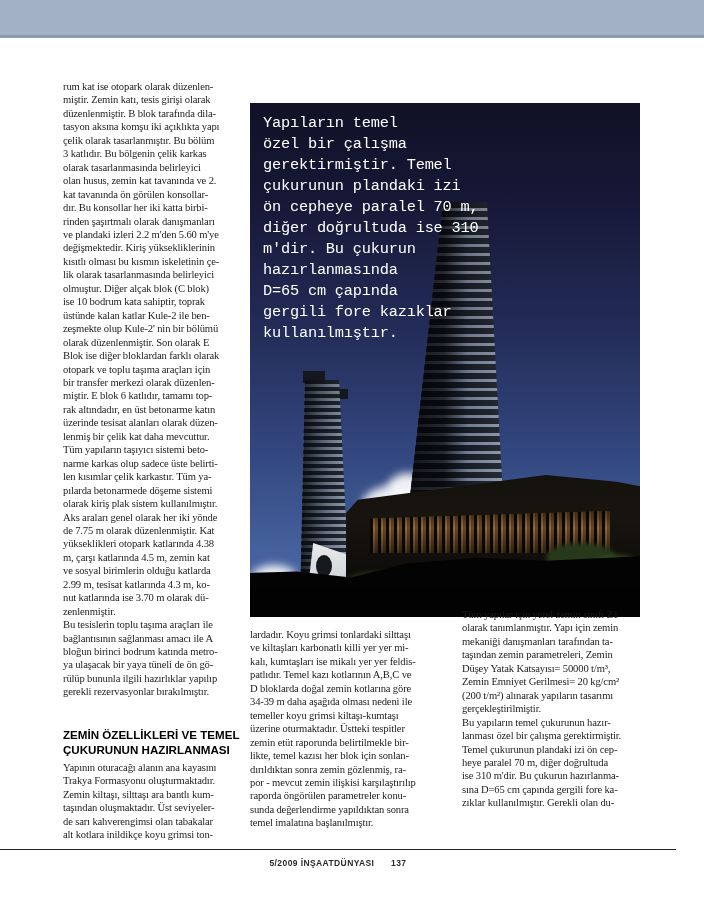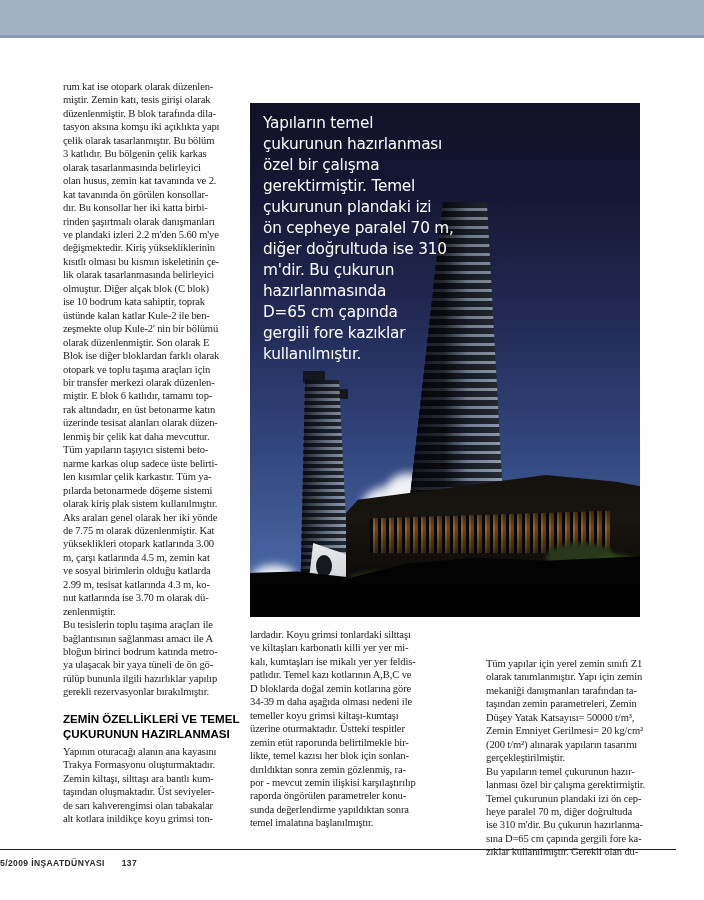--- a/index.html
+++ b/index.html
@@ -11,23 +11,23 @@
   .top-band{position:absolute;left:0;top:0;width:704px;height:35px;
             background:#a2b1c3;border-bottom:3px solid #8a9ab0;}
 
   
   .serifcol{position:absolute;font-family:"Liberation Serif",serif;
             font-size:10.6px;line-height:13.45px;color:#1c1c1c;
             letter-spacing:-0.15px;}
   .serifcol .tl{white-space:nowrap;}
   .col-left{left:63px;top:80px;width:182px;}
   .col-mid{left:250px;top:628px;width:186px;}
-  .col-right{left:462px;top:657px;width:186px;margin-left:24px;}
+  .col-right{left:462px;top:608px;width:186px;}
   .section-heading{font-family:"Liberation Sans",sans-serif;font-weight:bold;
-            font-size:11.6px;line-height:15px;color:#000;margin-top:12px;
+            font-size:11.6px;line-height:15px;color:#000;margin-top:28px;
             margin-bottom:4px;letter-spacing:0;}
 
   
   .photo{position:absolute;left:250px;top:103px;width:390px;height:514px;
          overflow:hidden;background:linear-gradient(180deg,#111127 0%,
          #161735 18%,#222a55 42%,#33477f 68%,#46629e 88%,#4d69a6 100%);}
   .cloud{position:absolute;background:#f4f6f8;border-radius:50%;
          filter:blur(4px);opacity:.95;}
   .cloud.c1{left:112px;top:382px;width:72px;height:40px;}
   .cloud.c1b{left:138px;top:370px;width:40px;height:30px;}
@@ -74,26 +74,26 @@
          clip-path:polygon(0 42%,12% 40%,26% 48%,40% 30%,58% 22%,76% 26%,
            100% 20%,100% 100%,0 100%);
          background:#030304;}
   .ground2{position:absolute;left:0;bottom:0;width:390px;height:30px;background:#020203;}
 
   
   .caption{position:absolute;left:13px;top:10px;width:230px;
            font-family:"DejaVu Sans","Liberation Sans",sans-serif;
            font-size:15.3px;line-height:21px;color:#ffffff;
            letter-spacing:-0.2px;}
-  .caption .tl{white-space:nowrap;}
+  .caption .tl{white-space:nowrap;font-family:Liberation Mono, monospace;}
 
   
   .footer-rule{position:absolute;left:0;top:849px;width:676px;
                border-top:1.5px solid #222;}
-  .footer{position:absolute;left:0;top:858px;width:676px;text-align:left;
+  .footer{position:absolute;left:0;top:858px;width:676px;text-align:center;
           font-family:"Liberation Sans",sans-serif;font-weight:bold;
           font-size:8.5px;color:#2a2a2a;letter-spacing:0.4px;}
   .footer .pageno{margin-left:14px;}
 </style>
 </head>
 <body>
 
 <div id="page">
 
   <div class="top-band"></div>
@@ -127,21 +127,21 @@
         <div class="tl">rak altındadır, en üst betonarme katın</div>
         <div class="tl">üzerinde tesisat alanları olarak düzen-</div>
         <div class="tl">lenmiş bir çelik kat daha mevcuttur.</div>
         <div class="tl">Tüm yapıların taşıyıcı sistemi beto-</div>
         <div class="tl">narme karkas olup sadece üste belirti-</div>
         <div class="tl">len kısımlar çelik karkastır. Tüm ya-</div>
         <div class="tl">pılarda betonarmede döşeme sistemi</div>
         <div class="tl">olarak kiriş plak sistem kullanılmıştır.</div>
         <div class="tl">Aks araları genel olarak her iki yönde</div>
         <div class="tl">de 7.75 m olarak düzenlenmiştir. Kat</div>
-        <div class="tl">yükseklikleri otopark katlarında 3.00</div>
+        <div class="tl">yükseklikleri otopark katlarında 4.38</div>
         <div class="tl">m, çarşı katlarında 4.5 m, zemin kat</div>
         <div class="tl">ve sosyal birimlerin olduğu katlarda</div>
         <div class="tl">2.99 m, tesisat katlarında 4.3 m, ko-</div>
         <div class="tl">nut katlarında ise 3.70 m olarak dü-</div>
         <div class="tl">zenlenmiştir.</div>
         <div class="tl">Bu tesislerin toplu taşıma araçları ile</div>
         <div class="tl">bağlantısının sağlanması amacı ile A</div>
         <div class="tl">bloğun birinci bodrum katında metro-</div>
         <div class="tl">ya ulaşacak bir yaya tüneli de ön gö-</div>
         <div class="tl">rülüp bununla ilgili hazırlıklar yapılıp</div>
@@ -182,21 +182,20 @@
 
     <div class="foliage fo1"></div>
     <div class="foliage fo2"></div>
     <div class="foliage fo3"></div>
 
     <div class="ground"></div>
     <div class="ground2"></div>
 
     <div class="caption">
         <div class="tl">Yapıların temel</div>
-        <div class="tl">çukurunun hazırlanması</div>
         <div class="tl">özel bir çalışma</div>
         <div class="tl">gerektirmiştir. Temel</div>
         <div class="tl">çukurunun plandaki izi</div>
         <div class="tl">ön cepheye paralel 70 m,</div>
         <div class="tl">diğer doğrultuda ise 310</div>
         <div class="tl">m'dir. Bu çukurun</div>
         <div class="tl">hazırlanmasında</div>
         <div class="tl">D=65 cm çapında</div>
         <div class="tl">gergili fore kazıklar</div>
         <div class="tl">kullanılmıştır.</div>

